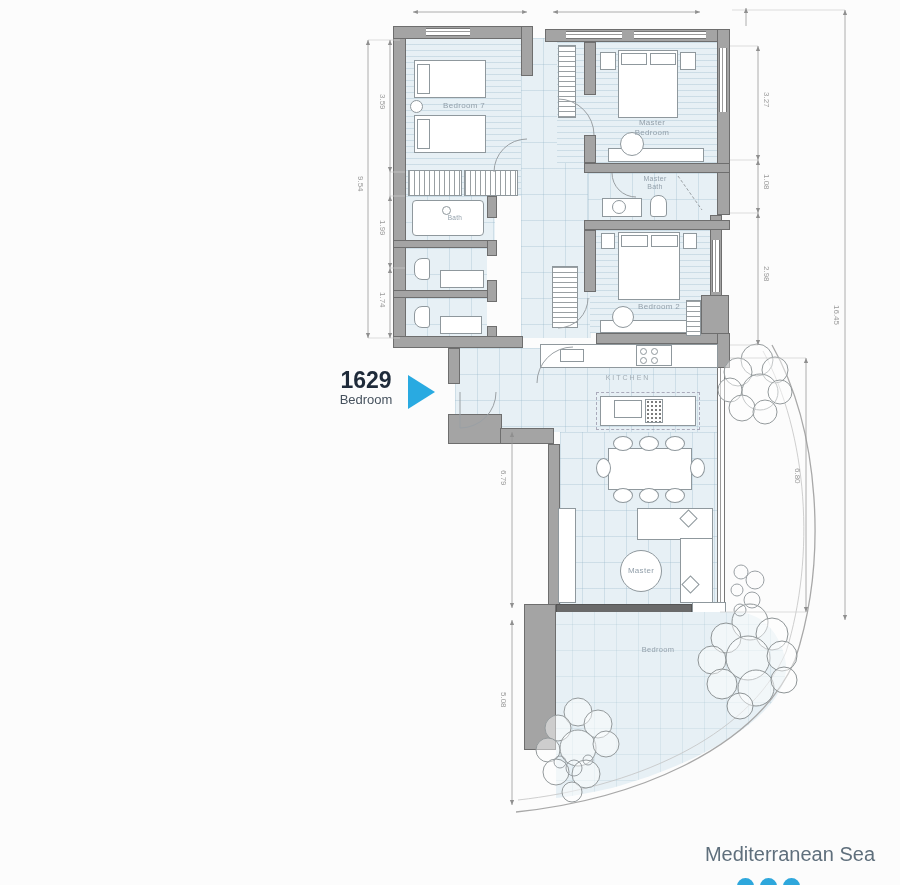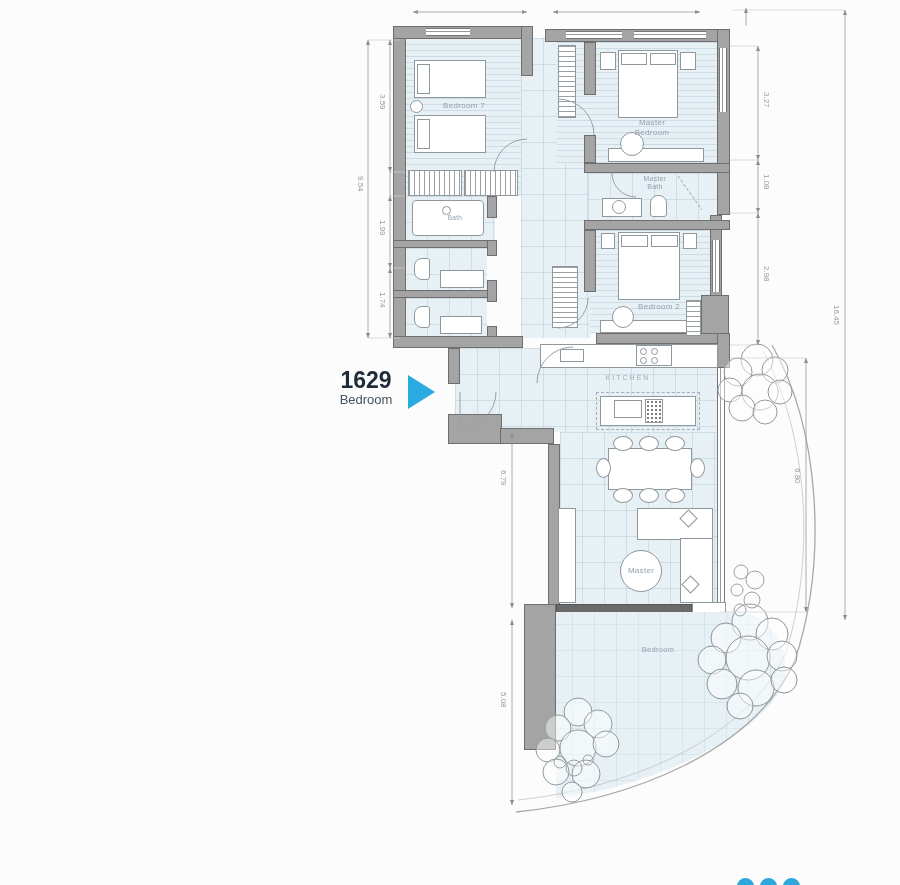--- a/index.html
+++ b/index.html
@@ -279,16 +279,17 @@
   <div class="rlabel" style="left:641px;top:566px;">Master</div>
   <div class="rlabel" style="left:658px;top:645px;font-size:7.5px;">Bedroom</div>
 
 
   <div id="entrance">
     <div class="num">1629</div>
     <div class="lbl">Bedroom</div>
   </div>
   <div id="entrance-arrow"></div>
 
+  <div id="sea">Mediterranean Sea</div>
   <div class="logo-dot" style="left:737px;top:878px;"></div>
   <div class="logo-dot" style="left:760px;top:878px;"></div>
   <div class="logo-dot" style="left:783px;top:878px;"></div>
 </div>
 
 </body></html>

